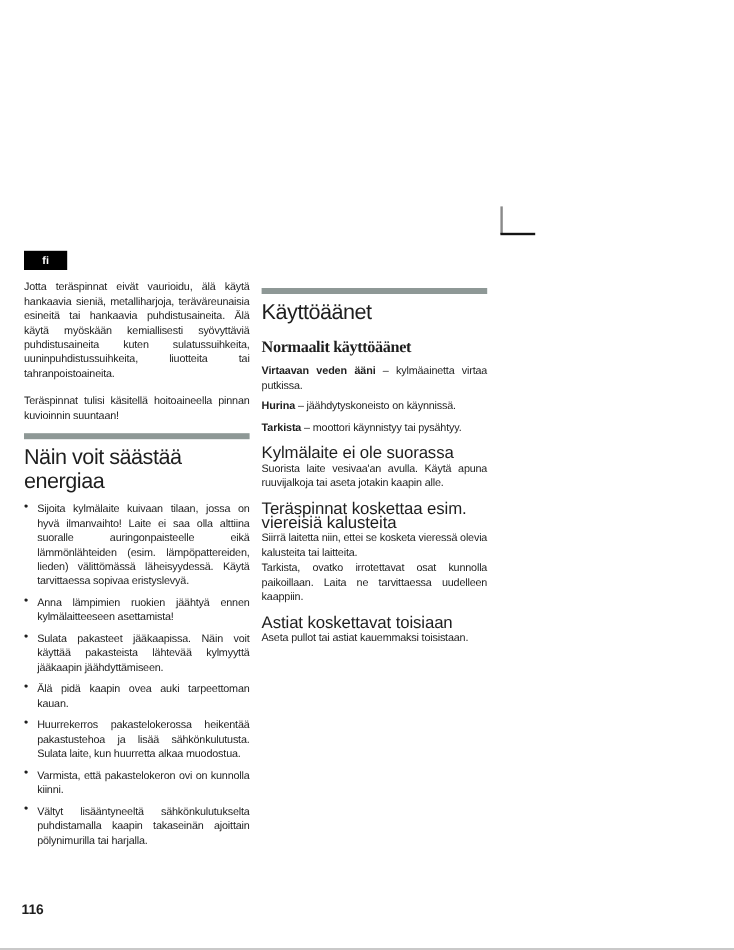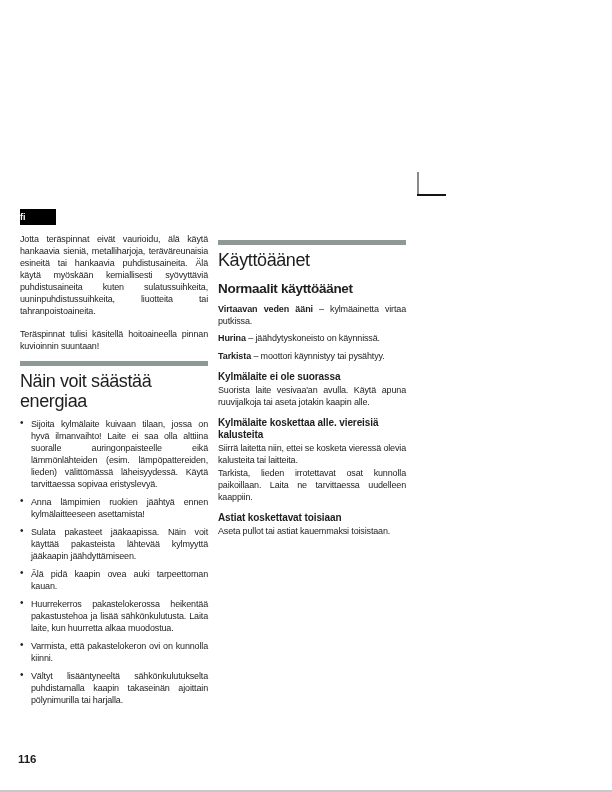--- a/index.html
+++ b/index.html
@@ -12,21 +12,21 @@
     font-family: "Liberation Sans", "DejaVu Sans", sans-serif;
     color: #1e1e1e;
   }
   .lang-tag {
     position: absolute;
     left: 20px; top: 209px;
     width: 36px; height: 16px;
     background: #000000;
     color: #ffffff;
     font-size: 9px; font-weight: bold;
-    line-height: 16px;
+    text-align: center; line-height: 16px;
   }
   .crop-mark-v {
     position: absolute;
     left: 417px; top: 172px;
     width: 2px; height: 23px;
     background: #8a8a8a;
   }
   .crop-mark-h {
     position: absolute;
     left: 417px; top: 194px;
@@ -57,26 +57,27 @@
     letter-spacing: -0.4px;
     font-weight: normal;
     margin: 5px 0 0 0;
   }
   h2 {
     font-size: 13.5px;
     line-height: 16px;
     letter-spacing: -0.3px;
     font-weight: bold;
     margin: 11px 0 0 0;
+    font-family: Liberation Serif, serif;
   }
   h3 {
-    font-size: 10px;
+    font-size: 14px;
     line-height: 12px;
     letter-spacing: -0.1px;
-    font-weight: bold;
+    font-weight: normal;
     margin: 9px 0 0 0;
   }
   .group-text { margin: 1px 0 0 0; }
 
   ul.tips {
     list-style: none;
     margin: 7px 0 0 0;
     padding: 0;
   }
   ul.tips li {
@@ -141,21 +142,21 @@
       <li>
         <span class="bullet">•</span>
         <span>Sulata pakasteet jääkaapissa. Näin voit käyttää pakasteista lähtevää kylmyyttä jääkaapin jäähdyttämiseen.</span>
       </li>
       <li>
         <span class="bullet">•</span>
         <span>Älä pidä kaapin ovea auki tarpeettoman kauan.</span>
       </li>
       <li>
         <span class="bullet">•</span>
-        <span>Huurrekerros pakastelokerossa heikentää pakastustehoa ja lisää sähkönkulutusta. Laita laite, kun huurretta alkaa muodostua.</span>
+        <span>Huurrekerros pakastelokerossa heikentää pakastustehoa ja lisää sähkönkulutusta. Sulata laite, kun huurretta alkaa muodostua.</span>
       </li>
       <li>
         <span class="bullet">•</span>
         <span>Varmista, että pakastelokeron ovi on kunnolla kiinni.</span>
       </li>
       <li>
         <span class="bullet">•</span>
         <span>Vältyt lisääntyneeltä sähkönkulutukselta puhdistamalla kaapin takaseinän ajoittain pölynimurilla tai harjalla.</span>
       </li>
     </ul>
@@ -169,24 +170,24 @@
     <h2>Normaalit käyttöäänet</h2>
 
     <p class="body tight sound"><b>Virtaavan veden ääni</b><span> – kylmäainetta virtaa putkissa.</span></p>
     <p class="body tight sound first"><b>Hurina</b><span> – jäähdytyskoneisto on käynnissä.</span></p>
     <p class="body tight sound"><b>Tarkista</b><span> – moottori käynnistyy tai pysähtyy.</span></p>
 
 
     <h3>Kylmälaite ei ole suorassa</h3>
     <p class="body tight group-text">Suorista laite vesivaa'an avulla. Käytä apuna ruuvijalkoja tai aseta jotakin kaapin alle.</p>
 
-    <h3>Kylmälaite koskettaa alle. viereisiä kalusteita</h3>
+    <h3>Teräspinnat koskettaa esim. viereisiä kalusteita</h3>
     <p class="body tight group-text">Siirrä laitetta niin, ettei se kosketa vieressä olevia kalusteita tai laitteita.</p>
 
-    <p class="body tight group-text">Tarkista, lieden irrotettavat osat kunnolla paikoillaan. Laita ne tarvittaessa uudelleen kaappiin.</p>
+    <p class="body tight group-text">Tarkista, ovatko irrotettavat osat kunnolla paikoillaan. Laita ne tarvittaessa uudelleen kaappiin.</p>
 
     <h3>Astiat koskettavat toisiaan</h3>
     <p class="body tight group-text">Aseta pullot tai astiat kauemmaksi toisistaan.</p>
   </div>
 
   <div class="page-number">116</div>
 
   <div class="page-edge"></div>
 </div>
 

